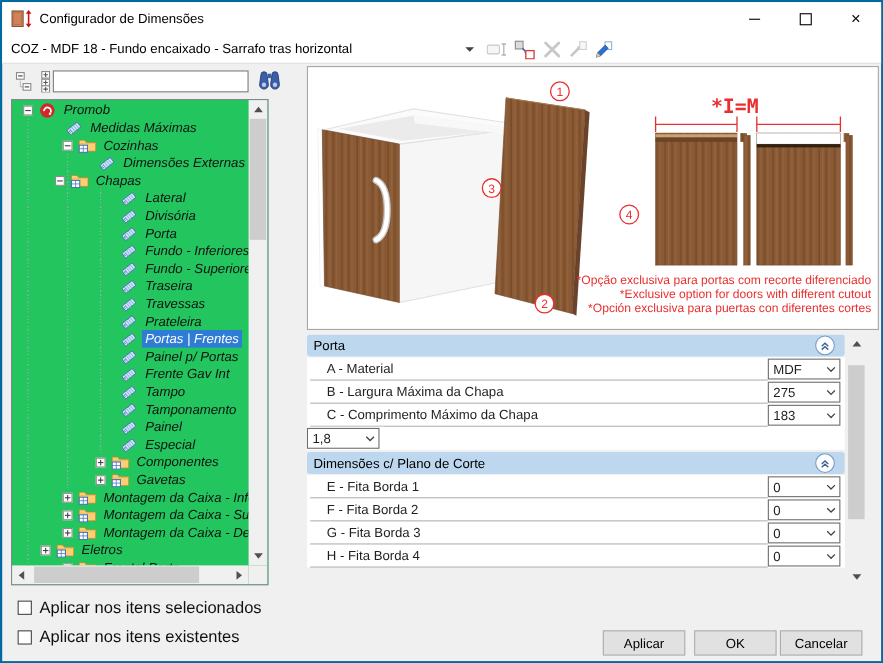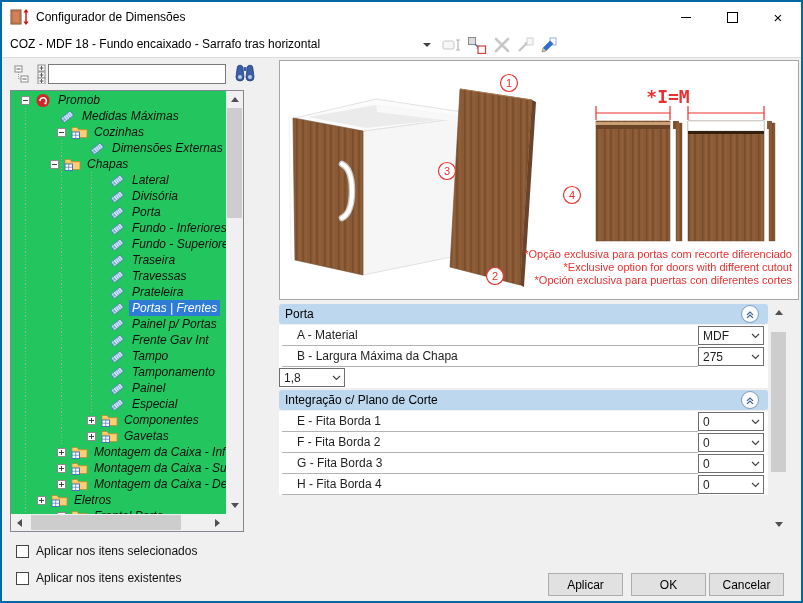--- a/index.html
+++ b/index.html
@@ -59,21 +59,21 @@
   .prow{height:21px;display:flex;align-items:center;background:#fff;}
   .prow-label{flex:1;margin-left:3px;padding-left:15px;font-size:12px;color:#1f1f1f;border-bottom:1px solid #b3b3b3;height:100%;display:flex;align-items:center;box-sizing:border-box;}
   .prow-val{width:70px;height:100%;display:flex;align-items:center;background:#fff;}
   .dropdown{width:66px;height:19px;border:1px solid #6e6e6e;background:#fff;display:flex;align-items:center;font-size:12px;padding-left:4px;box-sizing:border-box;position:relative;color:#1f1f1f;}
   .dd-chev{position:absolute;right:3px;top:6px;}
   .sec-gap{height:2px;background:#f0f0f0;}
 
   .props-sb{position:absolute;left:768px;top:302px;width:17px;height:229px;background:#f0f0f0;}
 
   
-  .cbrow{position:absolute;left:14px;display:flex;align-items:center;font-size:12px;color:#111;}
+  .cbrow{position:absolute;left:14px;display:flex;align-items:center;font-size:15px;color:#111;}
   .cb{width:13px;height:13px;border:1px solid #454545;background:#fff;margin-right:7px;box-sizing:border-box;flex:none;}
   .fbtn{position:absolute;top:571px;width:75px;height:23px;background:#e1e1e1;border:1px solid #adadad;font-size:12px;color:#000;display:flex;align-items:center;justify-content:center;box-sizing:border-box;}
 </style>
 </head>
 <body>
 
 <div class="dialog">
 
   <div class="titlebar">
     <span class="title-icon">
@@ -551,32 +551,43 @@
         <span class="prow-val">
           <span class="dropdown">
             <span>275</span>
             <svg class="dd-chev" width="9" height="6" viewBox="0 0 9 6">
               <path d="M1,1 L4.5,4.5 L8,1" stroke="#444" stroke-width="1.2" fill="none"></path>
             </svg>
           </span>
         </span>
       </div>
       <div class="prow">
+        <span class="prow-label">C - Comprimento Máximo da Chapa</span>
+        <span class="prow-val">
+          <span class="dropdown">
+            <span>183</span>
+            <svg class="dd-chev" width="9" height="6" viewBox="0 0 9 6">
+              <path d="M1,1 L4.5,4.5 L8,1" stroke="#444" stroke-width="1.2" fill="none"></path>
+            </svg>
+          </span>
+        </span>
+      </div>
+      <div class="prow">
         <span class="prow-val">
           <span class="dropdown">
             <span>1,8</span>
             <svg class="dd-chev" width="9" height="6" viewBox="0 0 9 6">
               <path d="M1,1 L4.5,4.5 L8,1" stroke="#444" stroke-width="1.2" fill="none"></path>
             </svg>
           </span>
         </span>
       </div>
       <div class="sec-gap"></div>
       <div class="sec-header">
-        <span class="sec-title">Integração c/ Plano de Corte</span>
+        <span class="sec-title">Dimensões c/ Plano de Corte</span>
         <span class="collapse-btn">
           <svg width="12" height="12" viewBox="0 0 14 14">
             <path d="M3.5,8 L7,4.8 L10.5,8 M3.5,11.5 L7,8.3 L10.5,11.5" stroke="#40618f" stroke-width="1.5" fill="none"></path>
           </svg>
         </span>
       </div>
       <div class="prow">
         <span class="prow-label">E - Fita Borda 1</span>
         <span class="prow-val">
           <span class="dropdown">

